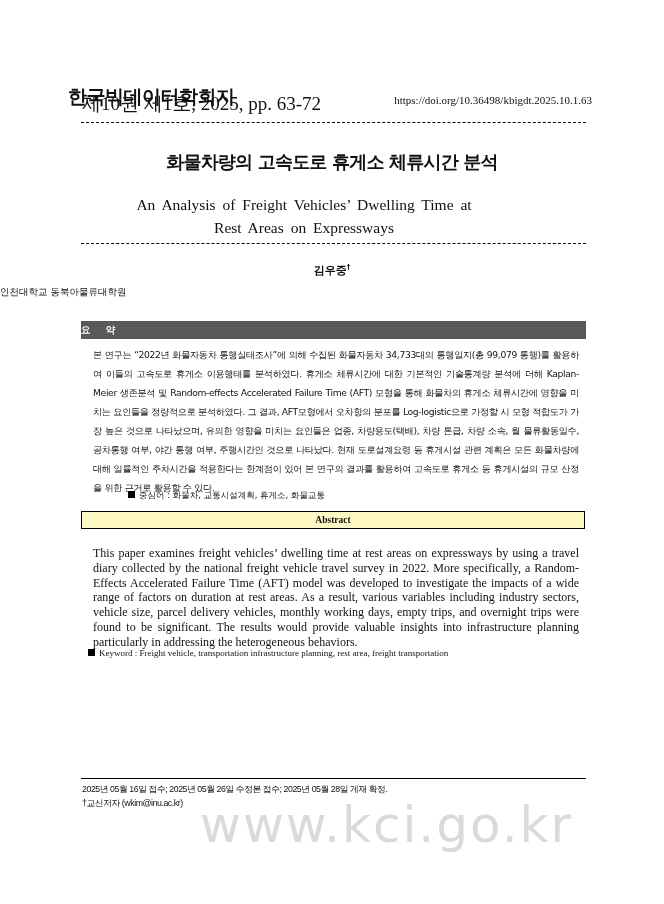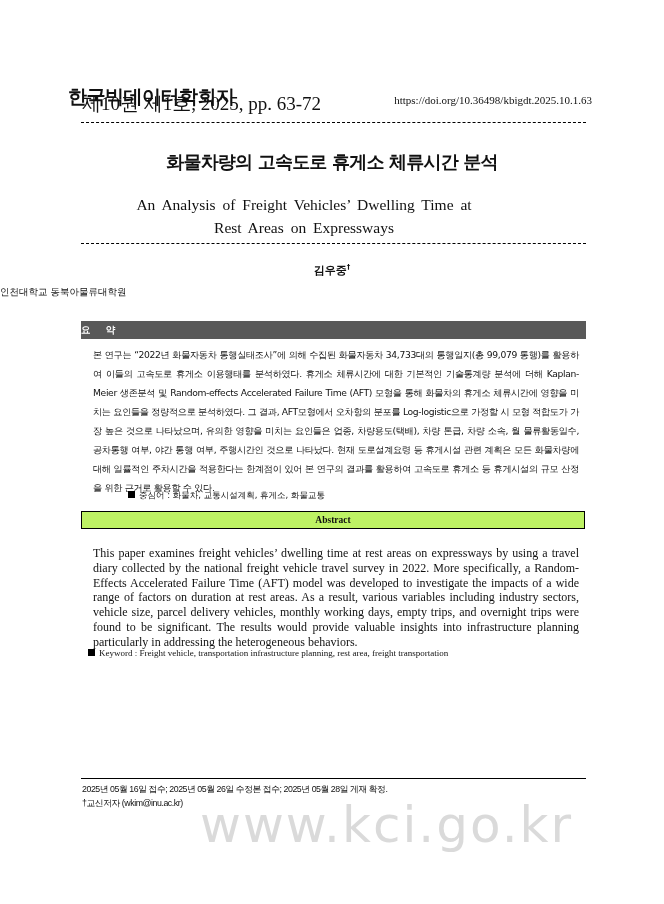--- a/index.html
+++ b/index.html
@@ -15,21 +15,21 @@
     .title-ko { left: 0; width: 664px; top: 150px; text-align: center; font-family: "DejaVu Sans", sans-serif; font-weight: bold; font-size: 18px; letter-spacing: -0.8px; }
     .title-en { left: 0; width: 608px; top: 193px; text-align: center; font-size: 15.5px; line-height: 23px; word-spacing: 3px; }
     .dash-line2 { left: 81px; top: 243px; width: 505px; border-top: 1px dashed #000; }
     .author { left: 0; width: 664px; top: 263px; text-align: center; font-family: "DejaVu Sans", sans-serif; font-weight: bold; font-size: 11px; }
     .author sup { font-size: 7px; }
     .affil { left: 0; width: 664px; top: 286px; font-family: "DejaVu Sans", sans-serif; font-size: 9.5px; }
     .bar-ko { left: 81px; top: 321px; width: 505px; height: 18px; background: #595959; color: #fff; text-align: left; font-family: "DejaVu Sans", sans-serif; font-weight: bold; font-size: 9.5px; line-height: 18px; letter-spacing: 6px; }
     .abstract-ko { left: 93px; top: 345px; width: 486px; font-family: "DejaVu Sans", sans-serif; font-size: 9.2px; line-height: 19px; text-align: justify; letter-spacing: -0.35px; }
     .kw-ko { left: 88px; top: 490px; font-family: "DejaVu Sans", sans-serif; font-size: 8.5px; margin-left: 40px; }
     .sq { display: inline-block; width: 7px; height: 7px; background: #000; margin-right: 4px; vertical-align: 0px; }
-    .bar-en { left: 81px; top: 511px; width: 502px; height: 16px; background: #bef264; border: 1.5px solid #000; text-align: center; font-weight: bold; font-size: 9.5px; line-height: 16px; }
+    .bar-en { left: 81px; top: 511px; width: 502px; height: 16px; background: #fef9c3; border: 1.5px solid #000; text-align: center; font-weight: bold; font-size: 9.5px; line-height: 16px; }
     .abstract-en { left: 93px; top: 546px; width: 486px; font-size: 12px; line-height: 14.8px; text-align: justify; }
     .kw-en { left: 88px; top: 648px; font-size: 9px; }
     .solid-line { left: 81px; top: 778px; width: 505px; border-top: 1.5px solid #000; }
     .footnotes { left: 82px; top: 783px; width: 505px; font-size: 8.8px; line-height: 13.5px; font-family: Liberation Sans, sans-serif; letter-spacing: -0.45px; }
     .footnotes .fn-indent { padding-left: 9px; text-indent: -9px; text-align: justify; }
     .watermark { left: 200px; top: 796px; font-family: "DejaVu Sans", sans-serif; font-size: 50px; color: rgba(150,150,150,0.35); letter-spacing: 2px; }
   </style>
 </head>
 <body>
 

